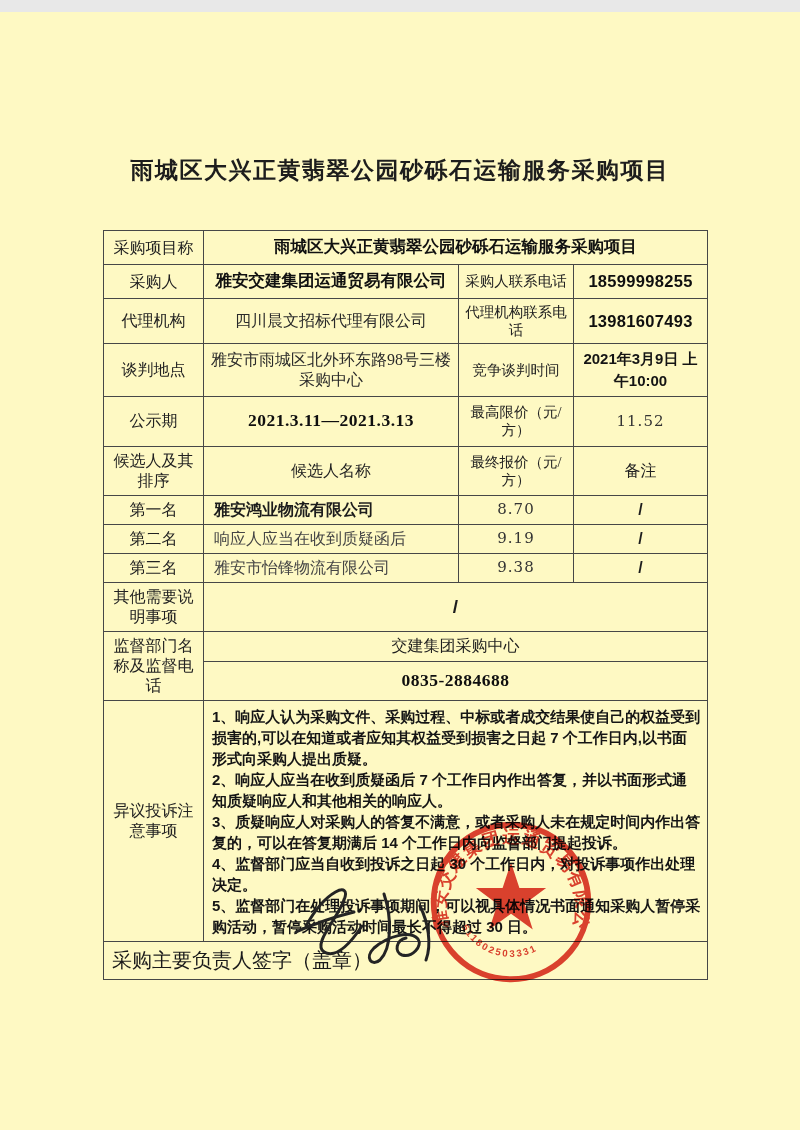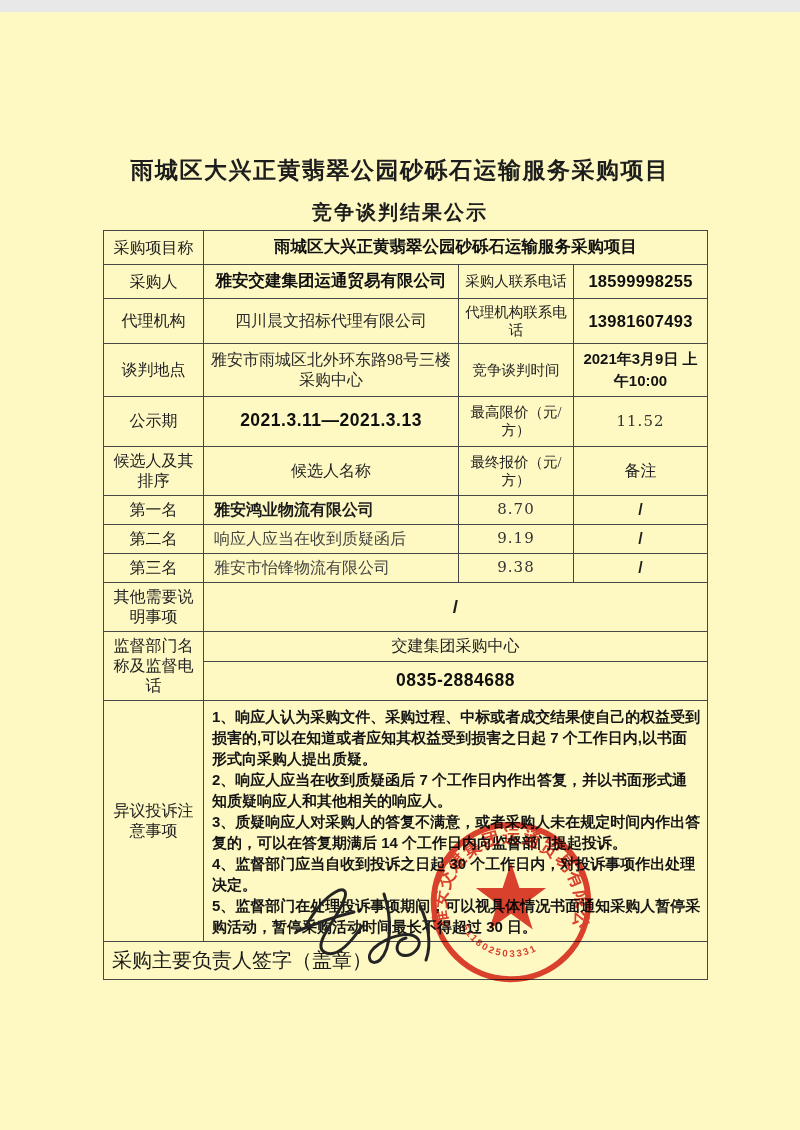--- a/index.html
+++ b/index.html
@@ -25,21 +25,21 @@
     padding:4px 3px; font-size:16px; line-height:1.25; word-break:break-all;
   }
   .lbl { font-size:16px; color:#222; }
   .lbl-sm { font-size:14.5px; color:#222; }
   .v-bold { font-weight:bold; font-size:16.5px; color:#111; }
   .v-norm { font-size:16px; color:#2a2a2a; }
   .num {
     font-family:"Liberation Sans", sans-serif; font-weight:bold;
     font-size:16.5px; letter-spacing:0.3px; color:#0f0f0f;
   }
-  .num-lg { font-size:17.5px; letter-spacing:0.5px; }
+  .num-lg { font-size:17.5px; letter-spacing:0.5px;font-family:Liberation Serif, serif; }
   .mixed-time {
     font-family:"Liberation Sans", sans-serif; font-weight:bold;
     font-size:15px; color:#141414; line-height:1.45;
   }
   .price { font-family:"DejaVu Serif", serif; font-size:15px; letter-spacing:1px; color:#333; }
   .cand-name { text-align:left; padding-left:10px; }
   .cand-strong { font-weight:bold; color:#1c1c1c; }
   .cand-light { color:#454545; }
   .slash-big { font-family:"Liberation Sans", sans-serif; font-size:19px; font-weight:bold; }
   .slash { font-family:"Liberation Sans", sans-serif; font-size:16px; font-weight:bold; }
@@ -57,21 +57,20 @@
   .r11a{height:23px}.r11b{height:38px}.r12{height:230px}.r13{height:38px}
   .signature-svg { position:absolute; left:292px; top:856px; z-index:5; }
   .seal-svg { position:absolute; left:424px; top:806px; z-index:6; opacity:0.88; mix-blend-mode:multiply; }
 </style>
 </head>
 <body>
 
 <div class="page">
 
   <div class="doc-title">雨城区大兴正黄翡翠公园砂砾石运输服务采购项目</div>
-  <div class="doc-subtitle">竞争谈判结果公示</div>
 
   <table class="doc">
     <colgroup>
       <col style="width:100px">
         <col style="width:255px">
         <col style="width:115px">
         <col style="width:134px">
     </colgroup>
     <tbody>
       <tr class="r1">

